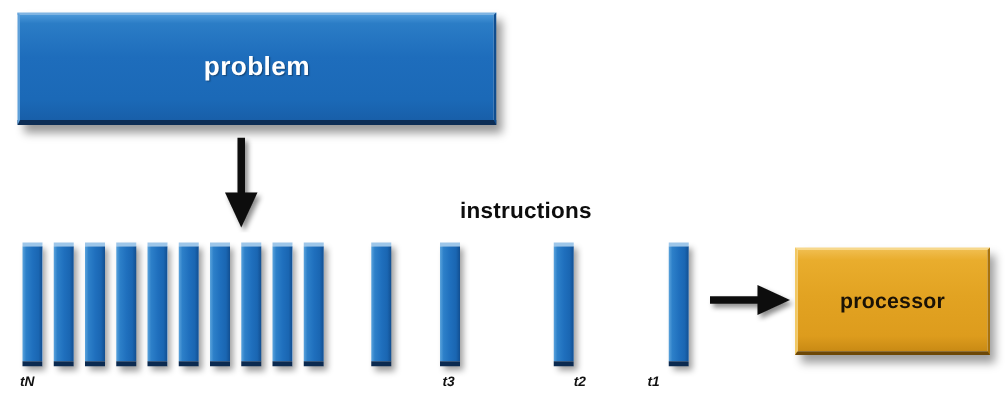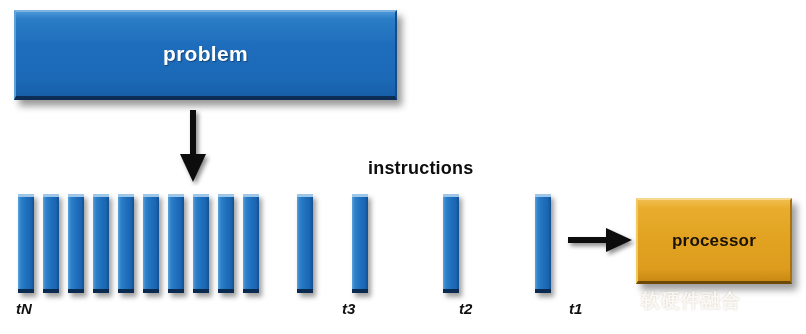--- a/index.html
+++ b/index.html
@@ -61,21 +61,21 @@
     background:linear-gradient(90deg,#5aa3dc 0%,#2d80c9 18%,#1f6fbd 52%,#1a66b2 80%,#124f91 100%);
     border-top:3px solid #9dc6e9;
     border-bottom:4px solid #0b2a50;
     box-shadow:3px 4px 5px rgba(0,0,0,0.38);
   }
 
   
   .t-label{
     position:absolute;
     top:300px;
-    font-size:15px;
+    font-size:11px;
     font-style:italic;
     font-weight:bold;
     color:#111111;
   }
 
   
   .right-arrow{
     position:absolute;
     left:566px; top:222px;
     width:70px; height:36px;
@@ -154,23 +154,23 @@
   <div class="bar" style="left:193px"></div>
   <div class="bar" style="left:218px"></div>
   <div class="bar" style="left:243px"></div>
 
   <div class="bar" style="left:297px"></div>
   <div class="bar" style="left:352px"></div>
   <div class="bar" style="left:443px"></div>
   <div class="bar" style="left:535px"></div>
 
   <div class="t-label" style="left:16px">tN</div>
-  <div class="t-label" style="left:342px">t3</div>
+  <div class="t-label" style="left:354px">t3</div>
   <div class="t-label" style="left:459px">t2</div>
-  <div class="t-label" style="left:569px">t1</div>
+  <div class="t-label" style="left:518px">t1</div>
 
   <div class="right-arrow">
     <svg width="70" height="36" viewBox="0 0 70 36">
       <defs>
         <filter id="shdw2" x="-50%" y="-50%" width="220%" height="220%">
           <feDropShadow dx="2.5" dy="3" stdDeviation="2" flood-color="#000000" flood-opacity="0.45"></feDropShadow>
         </filter>
       </defs>
       <g filter="url(#shdw2)" fill="#0d0d0d">
         <rect x="2" y="15" width="44" height="6"></rect>
@@ -193,16 +193,15 @@
           <path d="M12.6 16.6 L11.4 19.4 L14.3 18"></path>
         </g>
         <g fill="rgba(255,255,255,0.9)">
           <circle cx="6.4" cy="6.9" r="1"></circle>
           <circle cx="11.3" cy="6.9" r="1"></circle>
           <circle cx="14" cy="11.4" r="0.85"></circle>
           <circle cx="18.3" cy="11.4" r="0.85"></circle>
         </g>
       </svg>
     </span>
-    <span class="wm-text">软硬件融合</span>
   </div>
 
 </div>
 
 </body></html>

